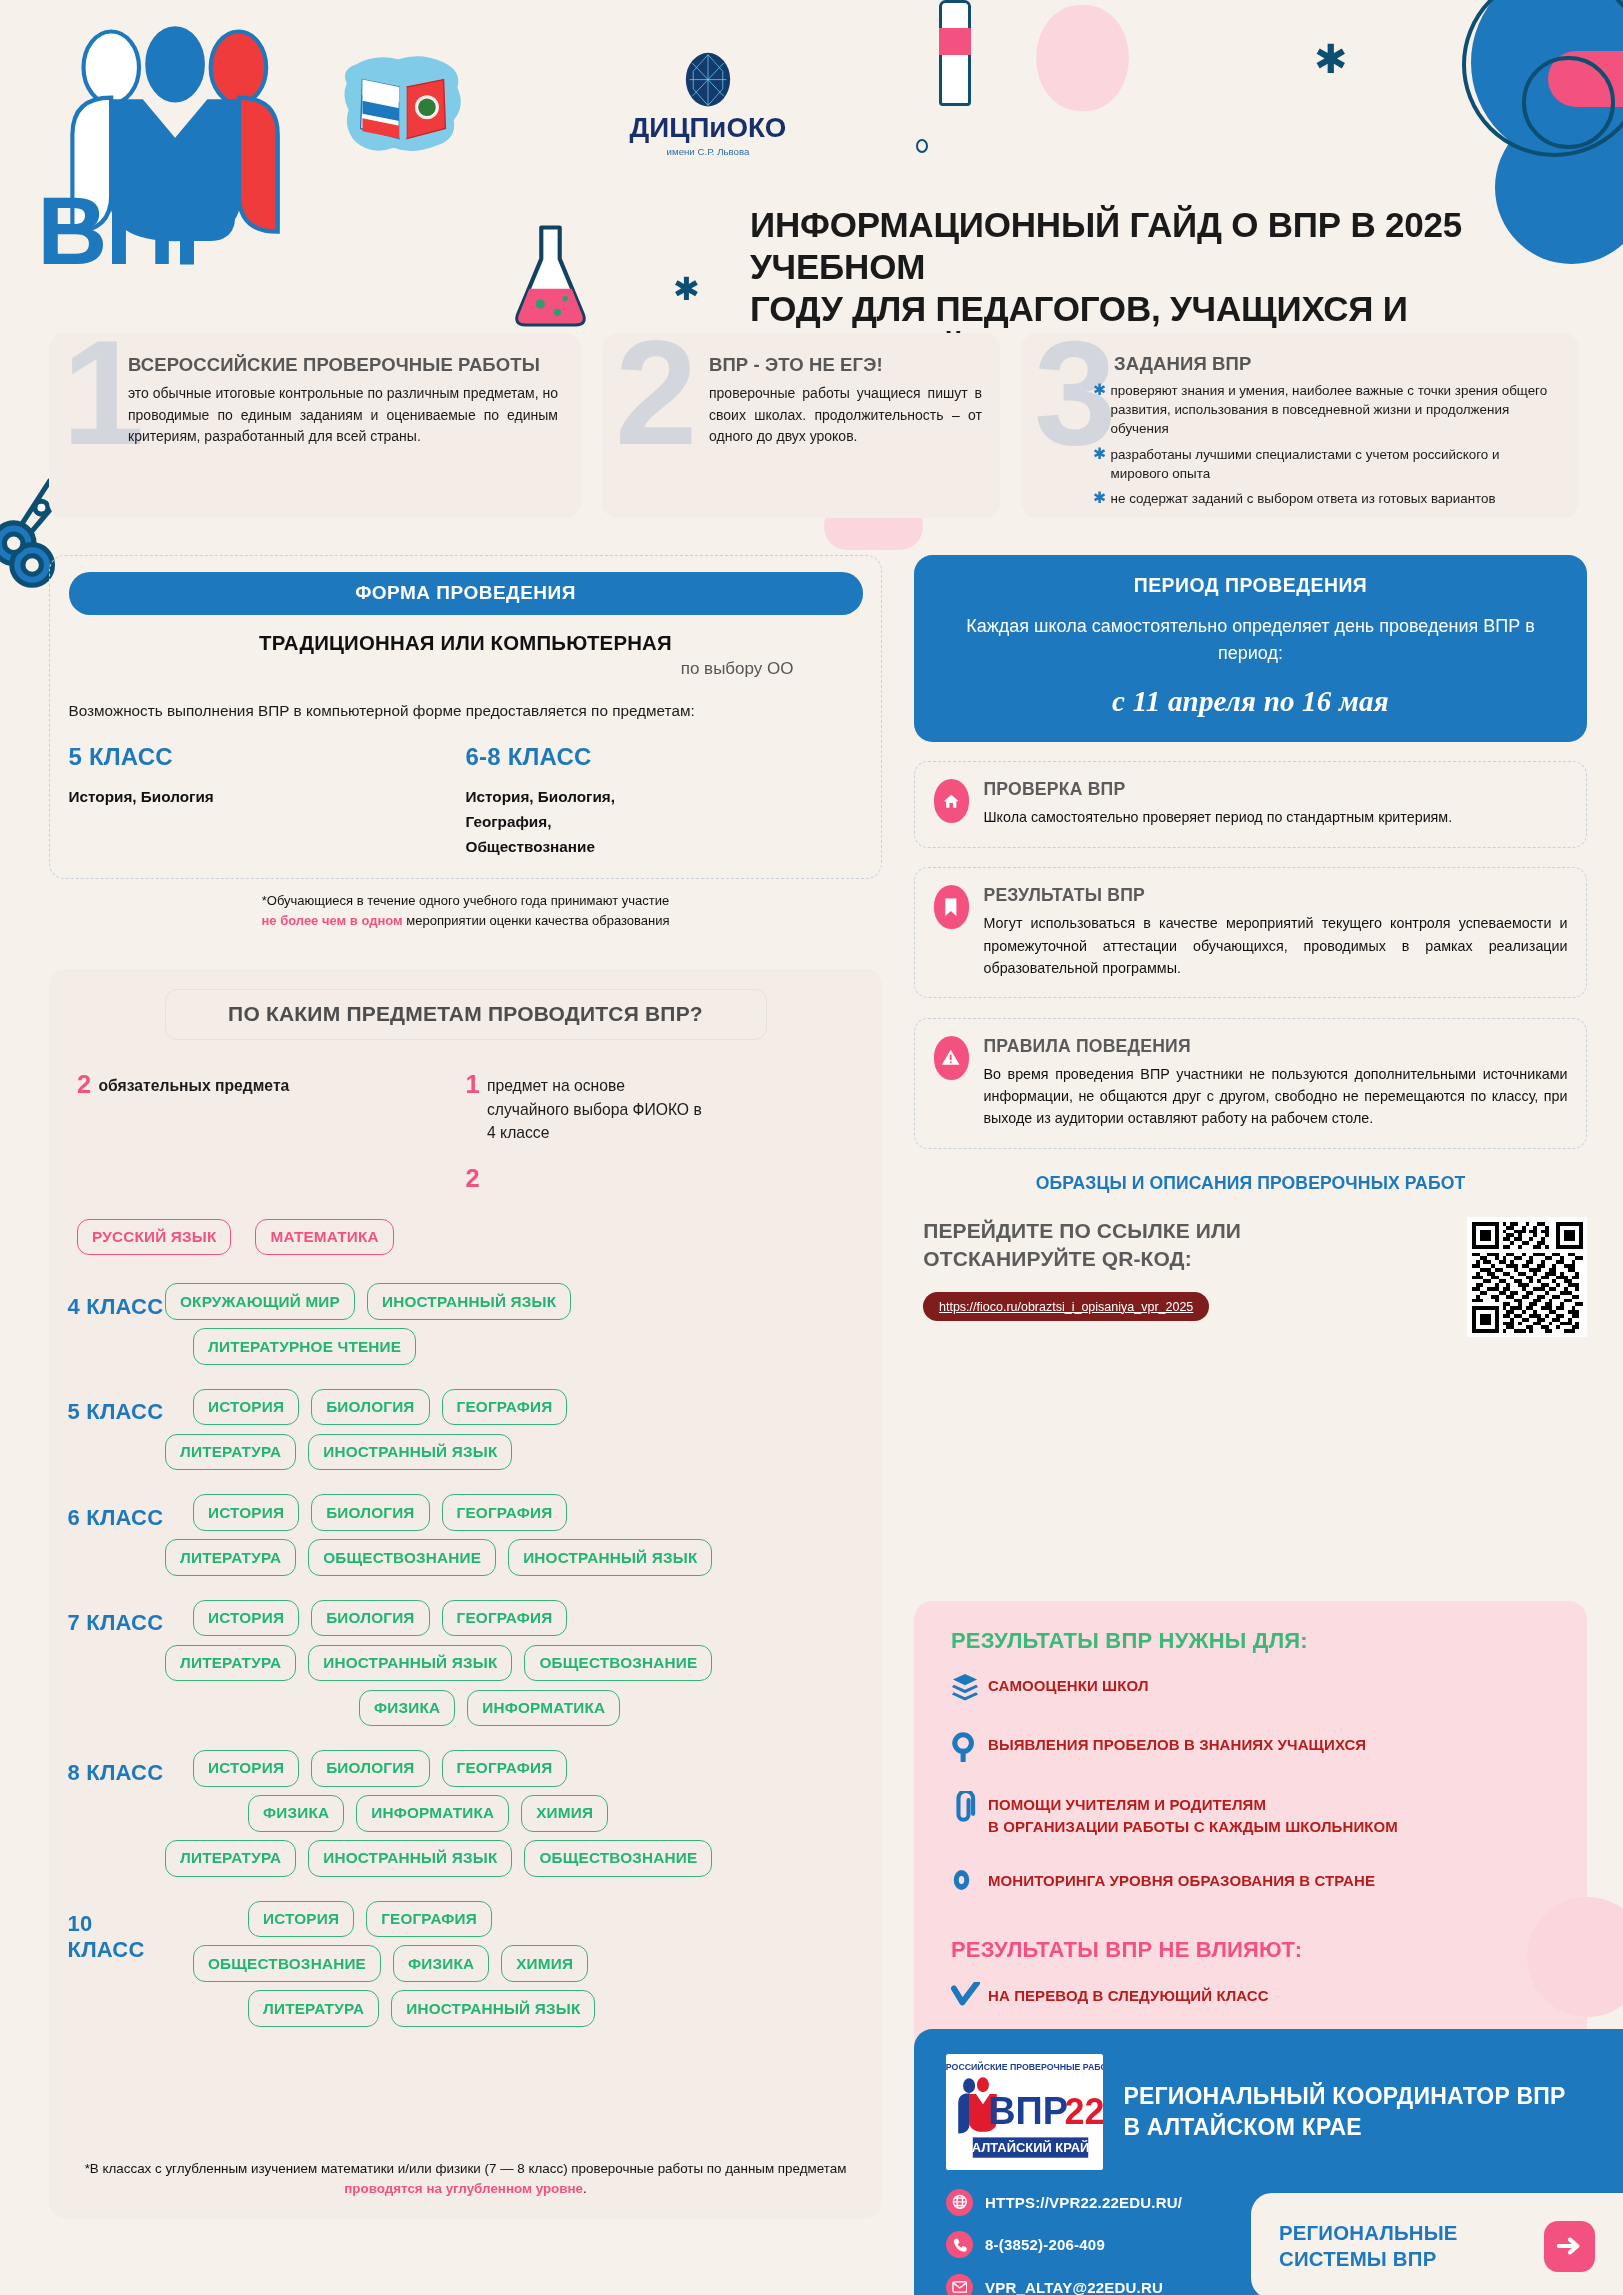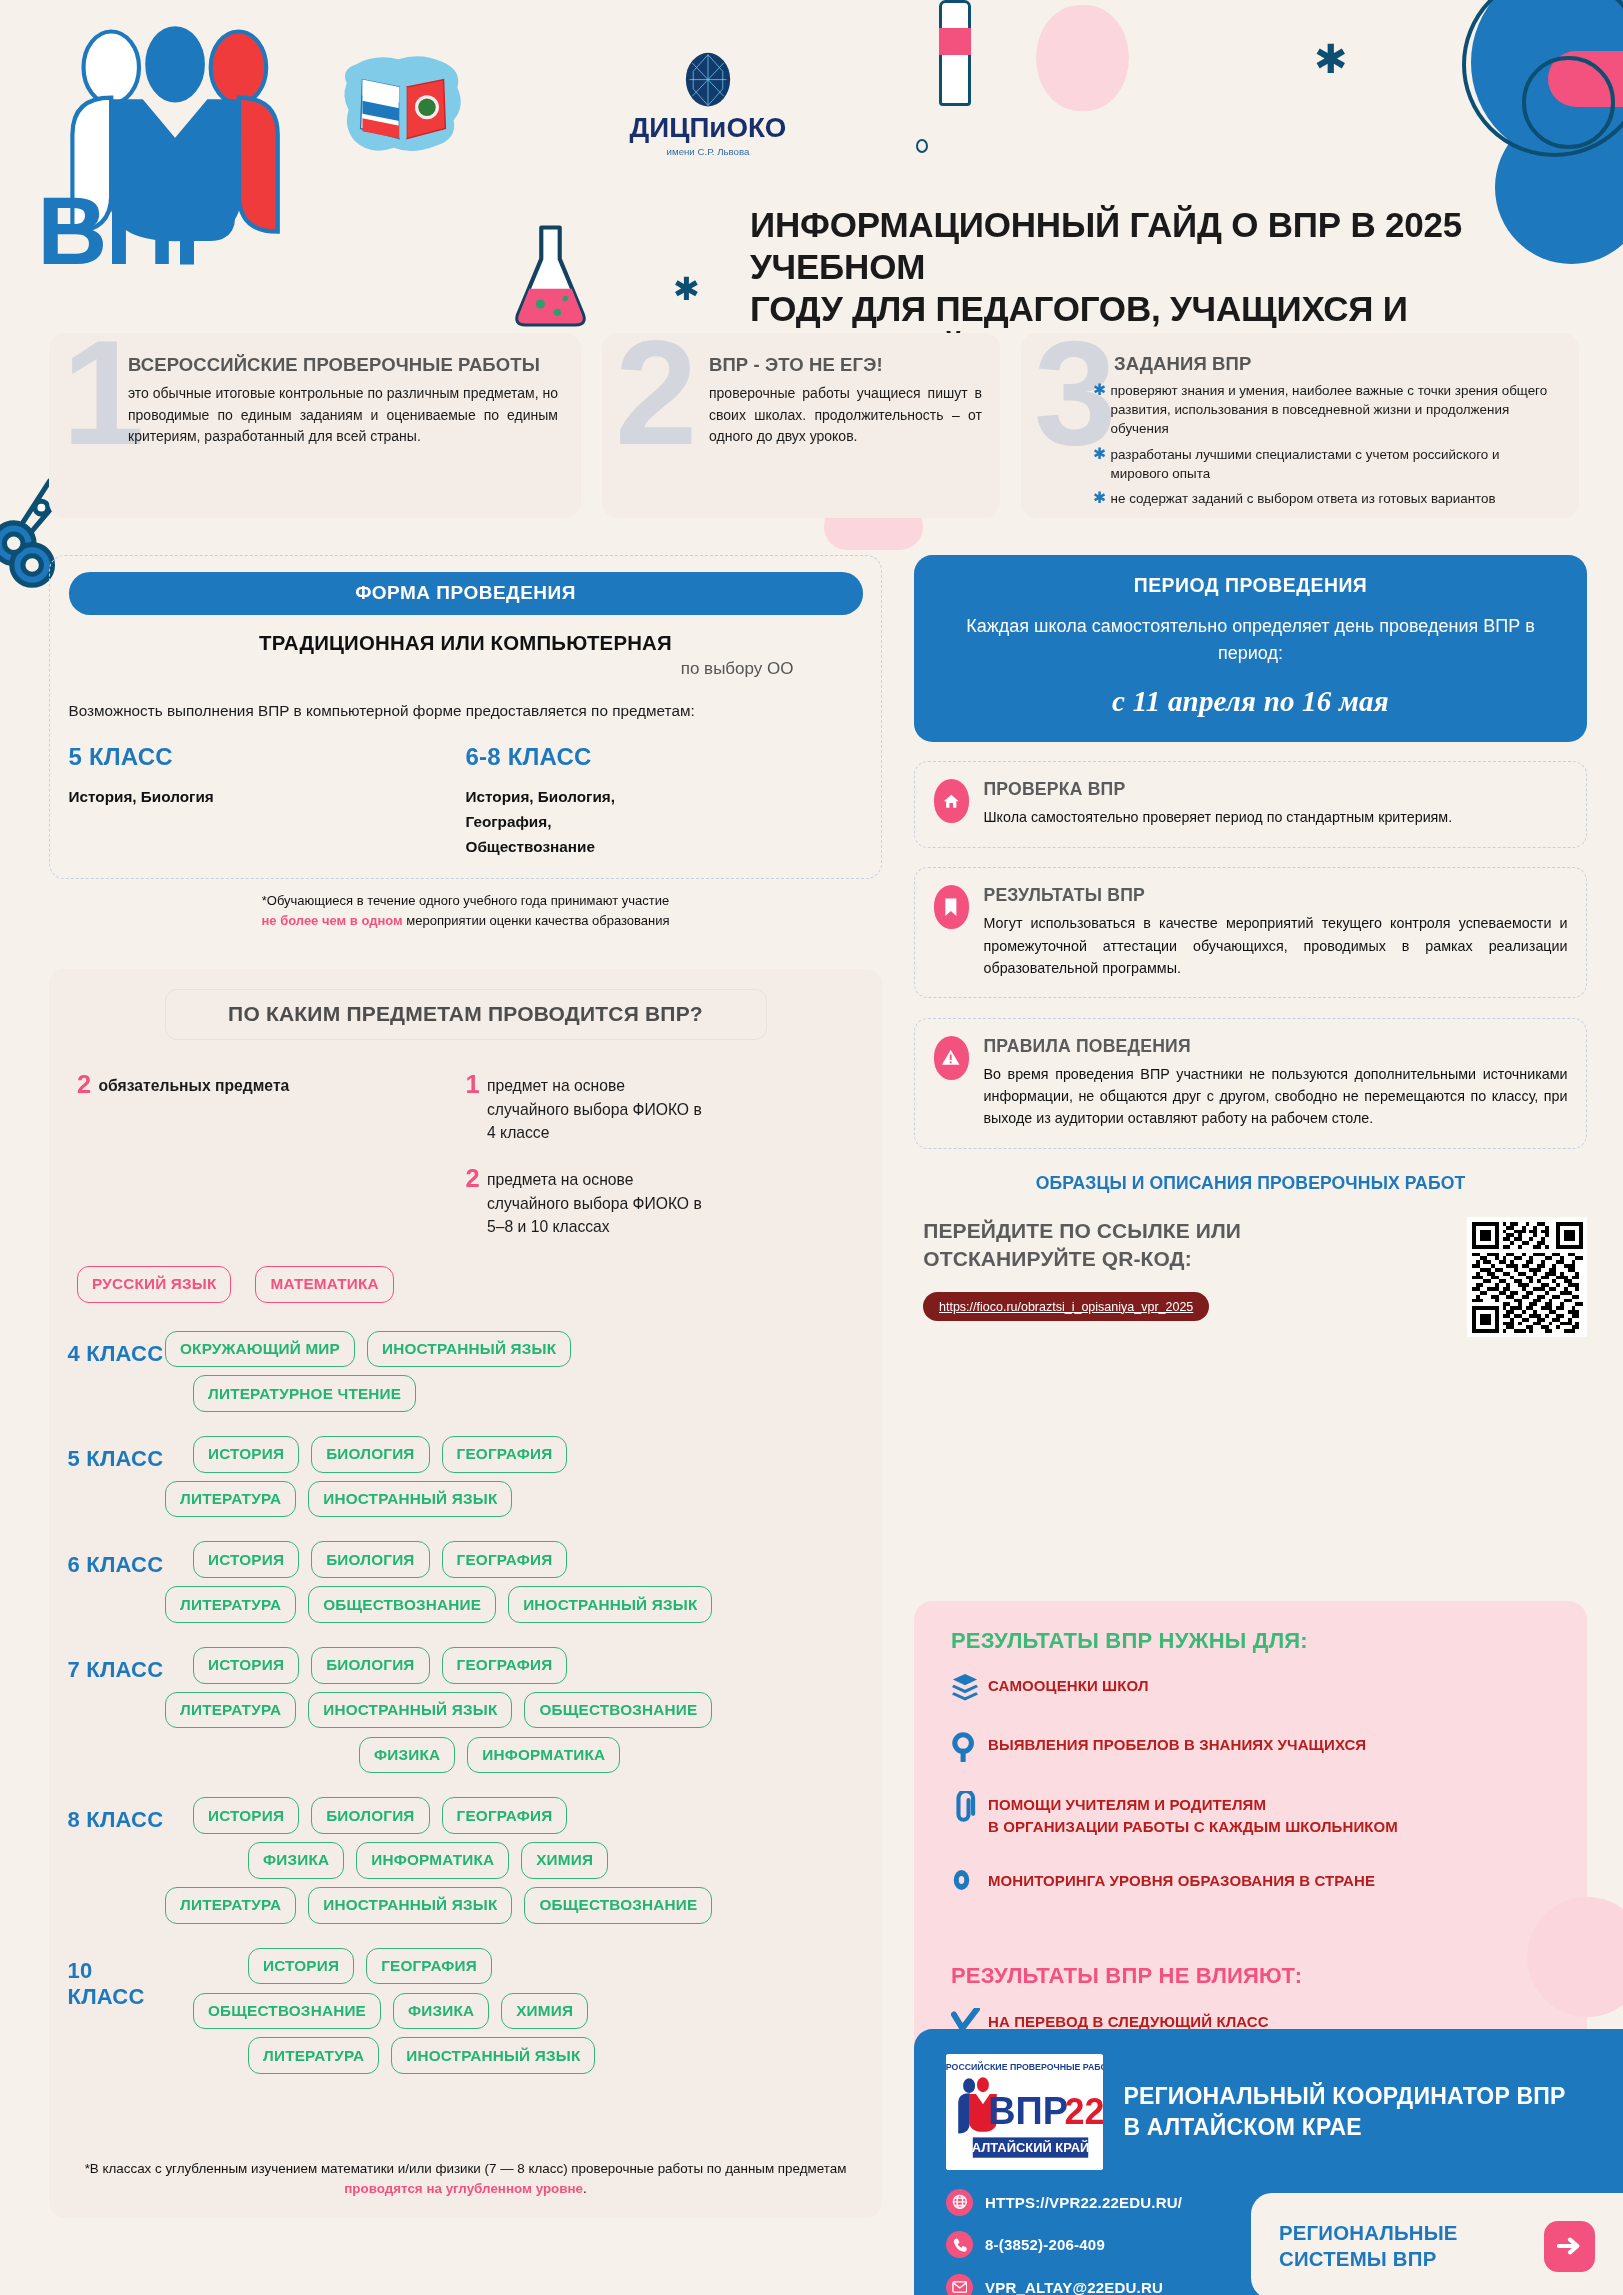--- a/index.html
+++ b/index.html
@@ -469,21 +469,20 @@
       <span class="num">2</span>
       <span class="lbl">обязательных предмета</span>
     </div>
     <div class="cc" style="display:block;">
       <div style="display:flex;">
         <span class="num">1</span>
         <span class="lbl reg" style="width:217px;">предмет на основе случайного выбора ФИОКО в 4 классе</span>
       </div>
       <div style="display:flex; margin-top:20.4px;">
         <span class="num">2</span>
-        <span class="lbl reg" style="width:217px;">предмета на основе случайного выбора ФИОКО в 5–8 и 10 классах</span>
       </div>
     </div>
   </div>
 
   <div class="req-tags">
     <span class="tag pink">РУССКИЙ ЯЗЫК</span>
     <span class="tag pink">МАТЕМАТИКА</span>
   </div>
 
   <div style="margin-top:28px;">
@@ -879,21 +878,21 @@
   <div class="pp-item" style="margin-top:30px;">
     <span class="pp-ico">
       <svg width="21" height="26" viewBox="0 0 46 56">
         <ellipse cx="23" cy="28" rx="17" ry="22" fill="#1d78bd"></ellipse>
         <ellipse cx="23" cy="28" rx="6" ry="9" fill="#fbdde1"></ellipse>
       </svg>
     </span>
     <span class="pp-txt">МОНИТОРИНГА УРОВНЯ ОБРАЗОВАНИЯ В СТРАНЕ</span>
   </div>
 
-  <div class="pp-title pink" style="margin-top:68px;">РЕЗУЛЬТАТЫ ВПР НЕ ВЛИЯЮТ:</div>
+  <div class="pp-title pink" style="margin-top:42px;">РЕЗУЛЬТАТЫ ВПР НЕ ВЛИЯЮТ:</div>
 
   <div class="pp-item">
     <span class="pp-ico">
       <svg width="29" height="24" viewBox="0 0 62 52">
         <path d="M6 14 L24 44 L56 2" fill="none" stroke="#1d78bd" stroke-width="13" stroke-linecap="round" stroke-linejoin="round"></path>
       </svg>
     </span>
     <span class="pp-txt">НА ПЕРЕВОД  В СЛЕДУЮЩИЙ КЛАСС</span>
   </div>
 </div>

